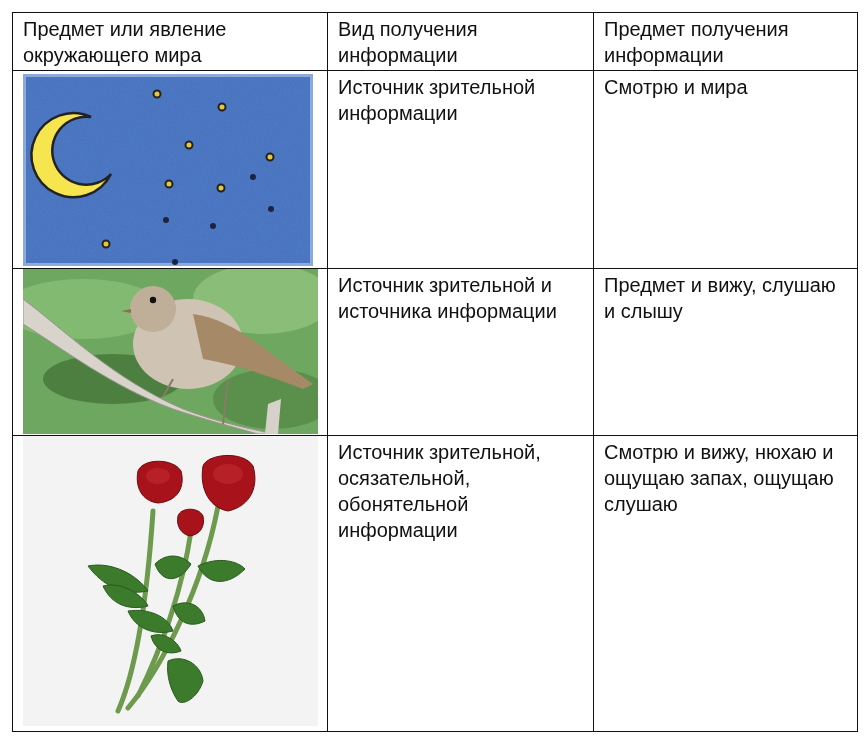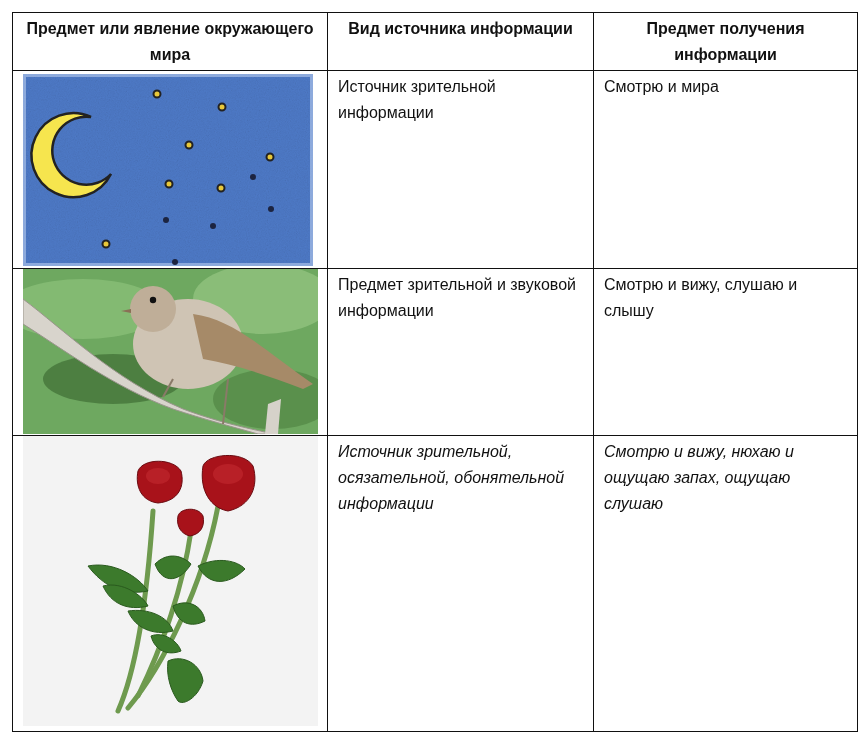--- a/index.html
+++ b/index.html
@@ -1,42 +1,42 @@
 <!DOCTYPE html>
 <html><head>
   <meta charset="utf-8">
   <style>
     html, body { margin: 0; padding: 0; background: #ffffff; }
     body { width: 868px; height: 738px; position: relative; overflow: hidden; font-family: "Liberation Sans", sans-serif; color: #111; }
     table { position: absolute; left: 12px; top: 12px; border-collapse: collapse; table-layout: fixed; width: 845px; }
     td, th { border: 1.3px solid #111; vertical-align: top; padding: 0; }
-    th { text-align: center; font-weight: bold; font-size: 16px; line-height: 26px; padding: 3px 10px 2px 10px; height: 48px; }
-    td.text { font-size: 16px; line-height: 26px; padding: 3px 10px 0 10px; }
+    th { text-align: left; font-weight: normal; font-size: 20px; line-height: 26px; padding: 3px 10px 2px 10px; height: 48px; }
+    td.text { font-size: 20px; line-height: 26px; padding: 3px 10px 0 10px; }
     td.img { padding: 0; }
     .col1 { width: 315px; }
     .col2 { width: 266px; }
     .col3 { width: 264px; }
     .pic { display: block; margin: 3px auto 0 10px; }
     .r1 { height: 198px; }
     .r2 { height: 167px; }
-    .r3 { height: 296px; font-style: italic; }
+    .r3 { height: 296px; }
   </style>
 </head>
 <body>
 
 <table>
   <colgroup>
     <col class="col1">
       <col class="col2">
       <col class="col3">
   </colgroup>
   <tbody>
       <tr>
     <th>Предмет или явление окружающего мира</th>
-    <th>Вид источника информации</th>
+    <th>Вид получения информации</th>
     <th>Предмет получения информации</th>
   </tr>
 
   <tr class="r1">
     <td class="img">
       <svg class="pic" width="290" height="192" viewBox="0 0 290 192">
         <defs>
           <filter id="grain">
                 <feTurbulence type="fractalNoise" baseFrequency="0.9" numOctaves="2" result="n"></feTurbulence>
                 <feColorMatrix type="saturate" values="0"></feColorMatrix>
@@ -81,22 +81,22 @@
         <path d="M245,135 L258,130 L255,165 L242,165 Z" fill="#d6d2ca"></path>
         <ellipse cx="165" cy="75" rx="55" ry="45" fill="#cfc4b4"></ellipse>
         <path d="M170,45 C210,50 240,80 290,115 L280,120 C240,105 210,95 180,90 Z" fill="#a68a68"></path>
         <circle cx="130" cy="40" r="23" fill="#bfae98"></circle>
         <circle cx="130" cy="31" r="3.2" fill="#111"></circle>
         <path d="M108,40 L98,42 L108,44 Z" fill="#8a7056"></path>
         <line x1="205" y1="110" x2="200" y2="155" stroke="#8a7a68" stroke-width="2"></line>
         <line x1="150" y1="110" x2="140" y2="128" stroke="#8a7a68" stroke-width="2"></line>
       </svg>
     </td>
-    <td class="text">Предмет зрительной и звуковой информации</td>
-    <td class="text">Смотрю и вижу, слушаю и слышу</td>
+    <td class="text">Источник зрительной и источника информации</td>
+    <td class="text">Предмет и вижу, слушаю и слышу</td>
   </tr>
 
   <tr class="r3">
     <td class="img">
       <svg class="pic" width="295" height="290" viewBox="0 0 295 290" style="margin-top:0;">
         <rect x="0" y="0" width="295" height="290" fill="#f3f3f3"></rect>
         <g stroke="#6e9a4e" stroke-width="5" fill="none" stroke-linecap="round">
           <path d="M130,75 C125,150 115,230 95,275"></path>
           <path d="M195,70 C180,150 140,230 105,272"></path>
           <path d="M168,95 C160,150 140,210 115,260"></path>

